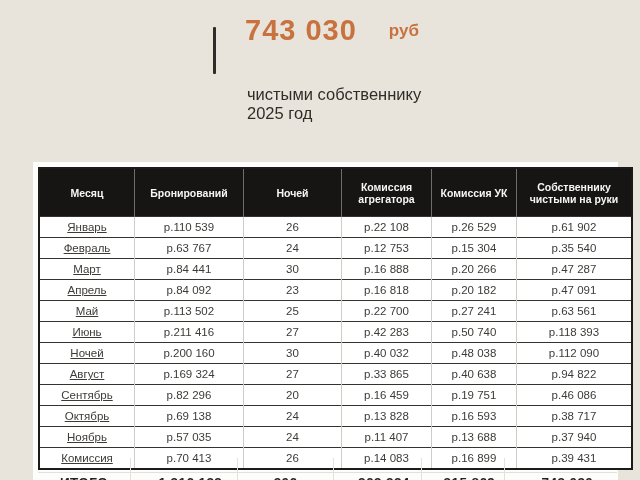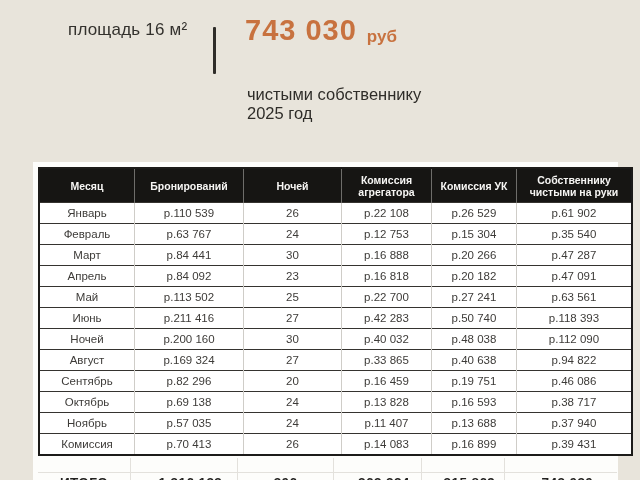--- a/index.html
+++ b/index.html
@@ -16,21 +16,21 @@
   .area-label{
     position:absolute;left:68px;top:20px;
     font-size:17px;color:#33312d;letter-spacing:.2px;
   }
   .divider{
     position:absolute;left:213px;top:27px;
     width:3px;height:47px;background:#2f2d29;border-radius:1px;
   }
   .amount-row{
     position:absolute;left:245px;top:14px;
-    display:flex;align-items:flex-end;gap:1px;
+    display:flex;align-items:center;gap:23px;
   }
   .amount{
     font-size:29px;font-weight:800;color:#c8723f;letter-spacing:1px;
   }
   .currency{
     font-size:17px;font-weight:700;color:#c8723f;margin-left:9px;
   }
   .subtitle{position:absolute;left:247px;top:58px;font-size:16.5px;color:#2f2d29;line-height:19px;margin-top:27px;}
   
   .sheet{
@@ -41,33 +41,33 @@
   table{border-collapse:collapse;table-layout:fixed;}
   .main-table{
     position:absolute;left:5px;top:5px;
     width:562px;
     border:2px solid #1c1b19;
     background:#fff;
   }
   .main-table th{
     background:#161513;color:#f7f6f4;
     font-size:10.5px;font-weight:700;
-    padding:4px 2px;height:25px;
+    padding:11px 2px;height:25px;
     border-left:1px solid #6e6d6a;
     text-align:center;line-height:12px;
   }
   .main-table th:first-child{border-left:none;}
   .main-table td{
     font-size:11.5px;color:#3d3b38;
     text-align:center;height:20px;
     border-top:1px solid #35332f;
     border-left:1px solid #cfcdc8;
     padding:0 2px;white-space:nowrap;
   }
-  .main-table td:first-child{border-left:none;}
+  .main-table td:first-child{border-left:none;text-decoration:underline;}
   .c0{width:90px}.c1{width:104px}.c2{width:93px}.c3{width:85px}.c4{width:80px}.c5{width:110px}
   
   .totals-table{
     position:absolute;left:5px;top:296px;
     width:575px;
   }
   .totals-table td{
     border-left:1px solid #e3e1dc;
     text-align:center;white-space:nowrap;
   }
@@ -75,21 +75,20 @@
   .totals-table tr.spacer td{height:12px;border-bottom:1px solid #e3e1dc;}
   .totals-table tr.totals td{
     height:17px;font-size:13.5px;font-weight:700;color:#232220;
     letter-spacing:.4px;border-bottom:1px solid #e3e1dc;
   }
 </style>
 </head>
 <body>
 
 <div class="summary">
-  <div class="area-label">площадь 16 м²</div>
   <div class="divider"></div>
   <div class="amount-row">
     <span class="amount">743 030</span>
     <span class="currency">руб</span>
   </div>
   <div class="subtitle">
     <div>чистыми собственнику</div>
     <div>2025 год</div>
   </div>
 </div>

